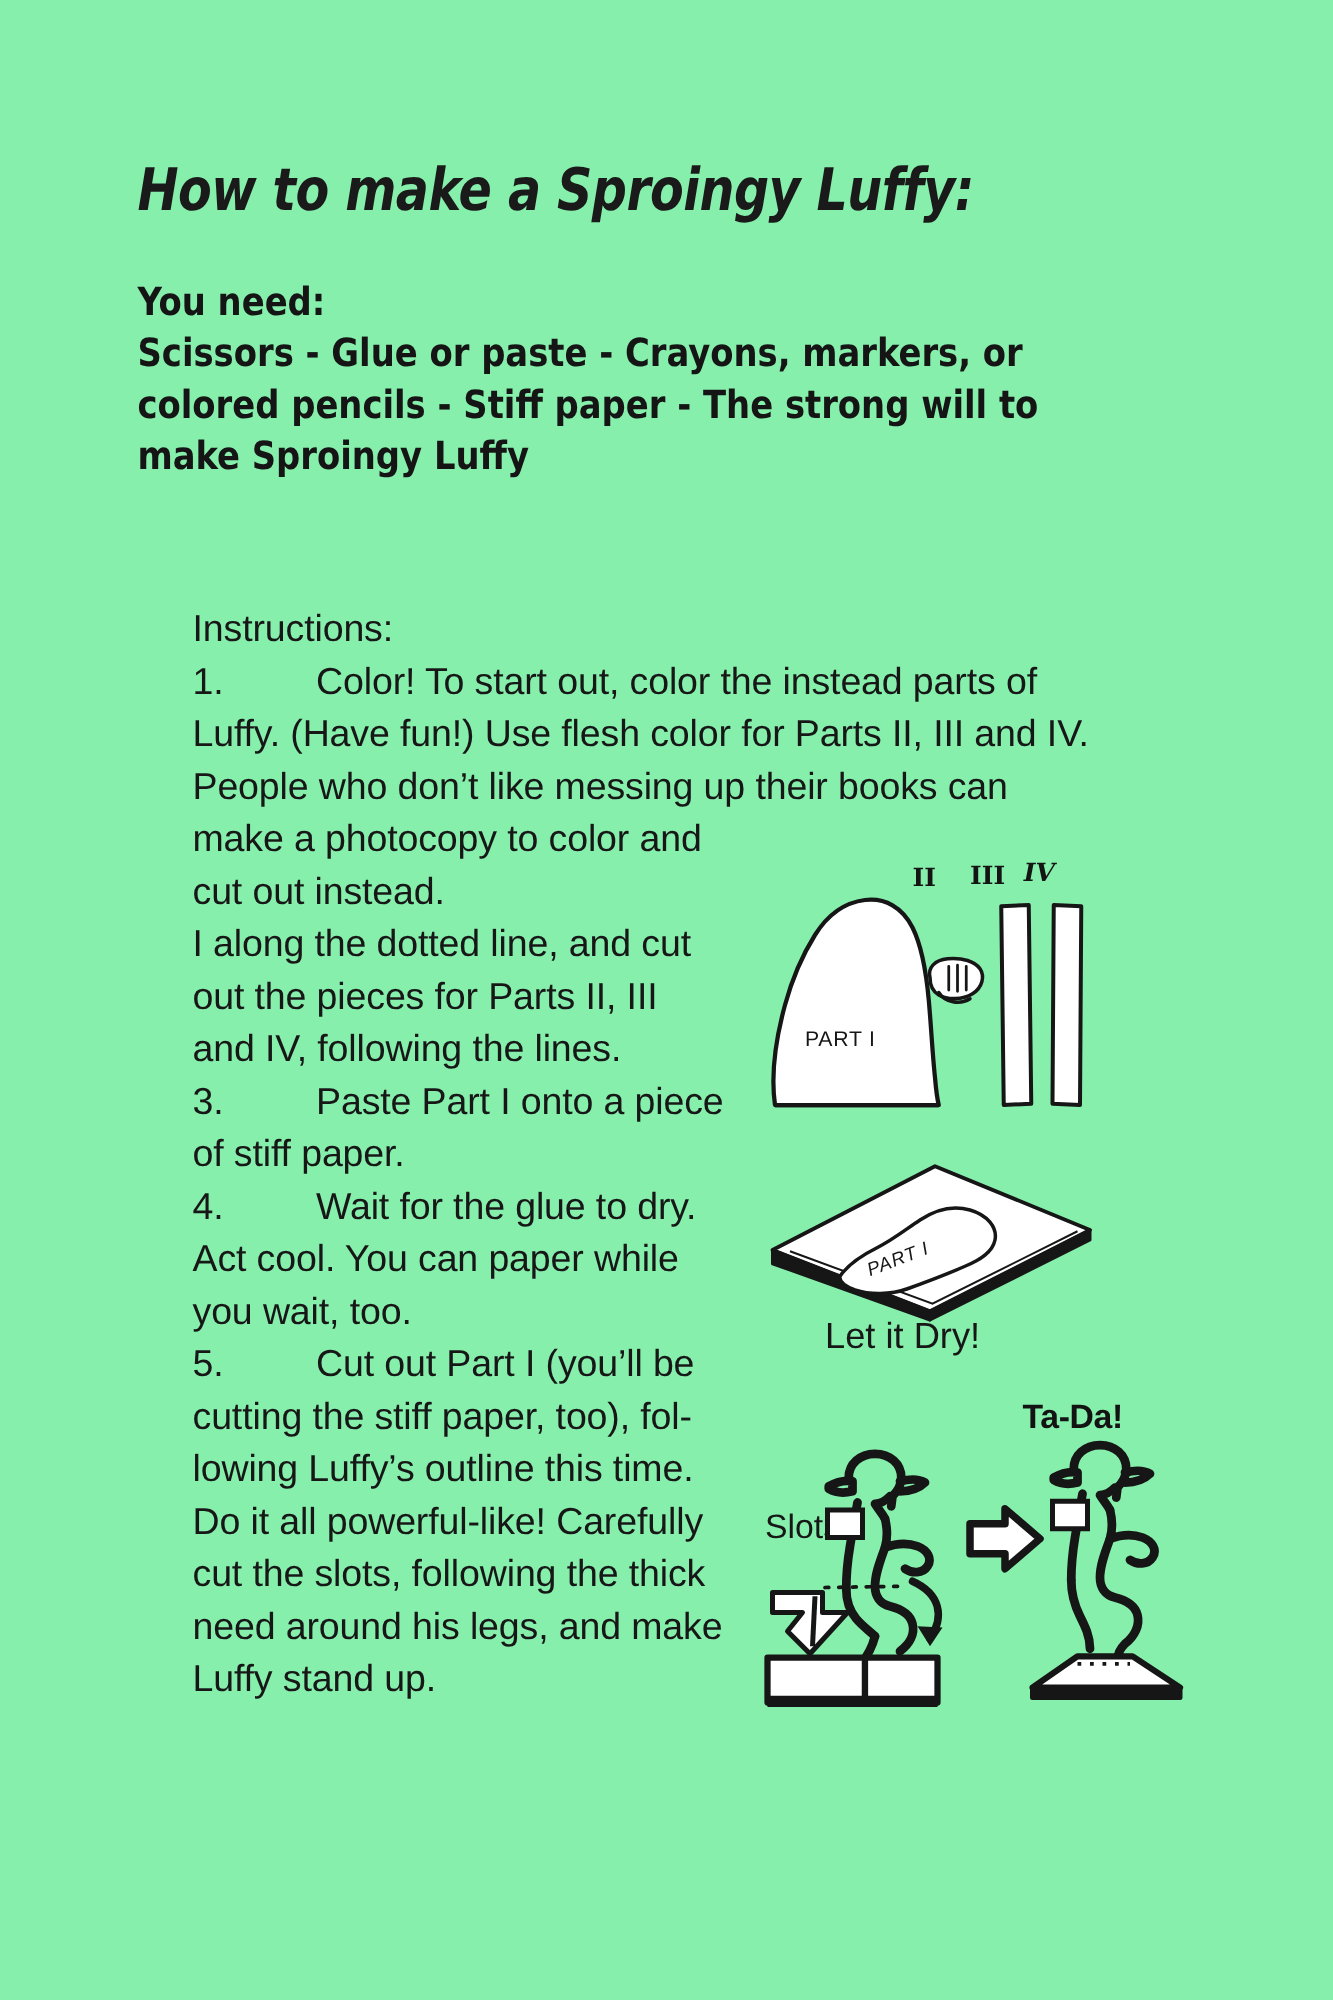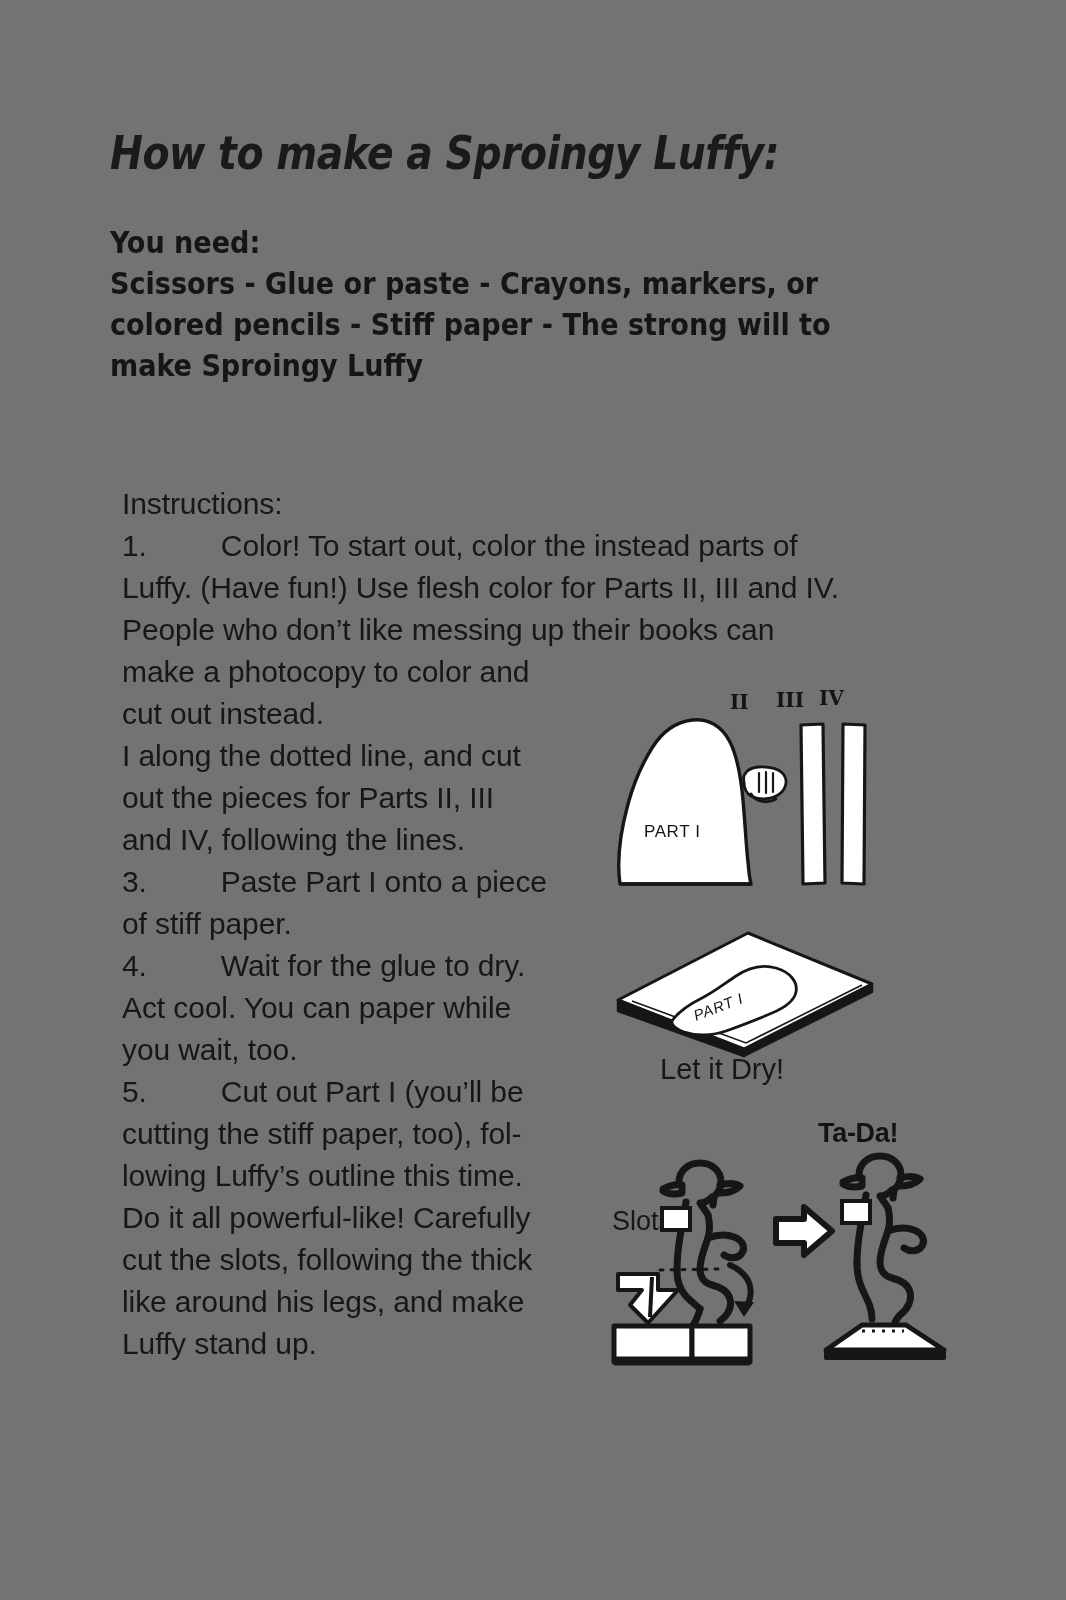--- a/index.html
+++ b/index.html
@@ -13,21 +13,21 @@
     position: relative;
     overflow: hidden;
     font-family: "Liberation Sans", sans-serif;
     color: #161616;
     -webkit-font-smoothing: antialiased;
   }
 
   .page {
     position: absolute;
     inset: 0;
-    background: #737373;
+    background: #86efac;
   }
 
   
   .title {
     position: absolute;
     left: 110px;
     top: 97px;
     width: 860px;
     font-family: "DejaVu Sans Condensed", "Liberation Sans Narrow", "Liberation Sans", sans-serif;
     font-weight: 700;
@@ -65,20 +65,21 @@
     width: 480px;
     font-family: "Liberation Sans", sans-serif;
     font-size: 30px;
     line-height: 42px;
     color: #171717;
     letter-spacing: -0.1px;
   }
   .instructions .iline {
     display: block;
     white-space: nowrap;
+    margin-left: 32px;
   }
   .instructions .step-gap {
     display: inline-block;
     width: 74px;
   }
 
   
   .fig-parts {
     position: absolute;
     left: 608px;
@@ -89,21 +90,21 @@
   .numeral {
     position: absolute;
     font-family: "DejaVu Serif", "Liberation Serif", serif;
     font-weight: 700;
     font-size: 20px;
     color: #141414;
     line-height: 1;
   }
   .num-ii  { left: 122px; top: 6px; }
   .num-iii { left: 168px; top: 4px; }
-  .num-iv  { left: 211px; top: 2px; }
+  .num-iv  { left: 211px; top: 2px; font-style: italic; }
 
   .part1-label {
     position: absolute;
     left: 36px;
     top: 136px;
     font-family: "Liberation Sans", sans-serif;
     font-size: 17px;
     letter-spacing: 0.6px;
     color: #161616;
   }
@@ -186,21 +187,21 @@
 
     <span class="iline"><span>4.</span><span class="step-gap"></span><span>Wait for the glue to dry.</span></span>
     <span class="iline">Act cool. You can paper while</span>
     <span class="iline">you wait, too.</span>
 
     <span class="iline"><span>5.</span><span class="step-gap"></span><span>Cut out Part I (you’ll be</span></span>
     <span class="iline">cutting the stiff paper, too), fol-</span>
     <span class="iline">lowing Luffy’s outline this time.</span>
     <span class="iline">Do it all powerful-like! Carefully</span>
     <span class="iline">cut the slots, following the thick</span>
-    <span class="iline">like around his legs, and make</span>
+    <span class="iline">need around his legs, and make</span>
     <span class="iline">Luffy stand up.</span>
   </div>
 
   <div class="fig-parts">
     <svg width="350" height="210" viewBox="0 0 350 210">
 
       <path d="M 12 198 C 8 170 14 140 20 118 C 26 96 34 78 44 62 C 54 46 68 36 84 34
                C 100 32 114 40 122 56 C 130 72 133 92 135 114 C 137 136 138 158 140 176
                C 141 188 142 194 143 198 Z" fill="#ffffff" stroke="#161616" stroke-width="3.4" stroke-linejoin="round"></path>
       <path d="M 12 198 L 143 198" stroke="#161616" stroke-width="3.4" fill="none"></path>

